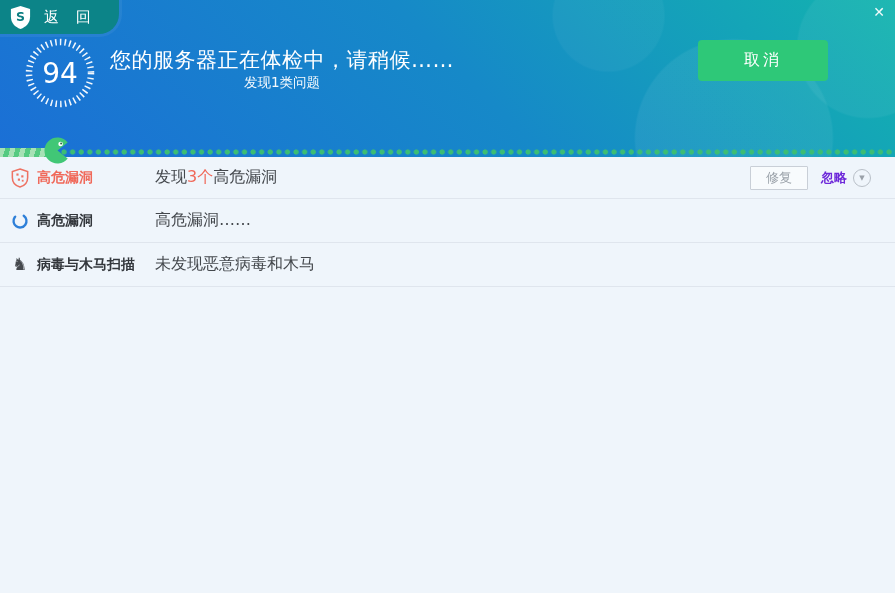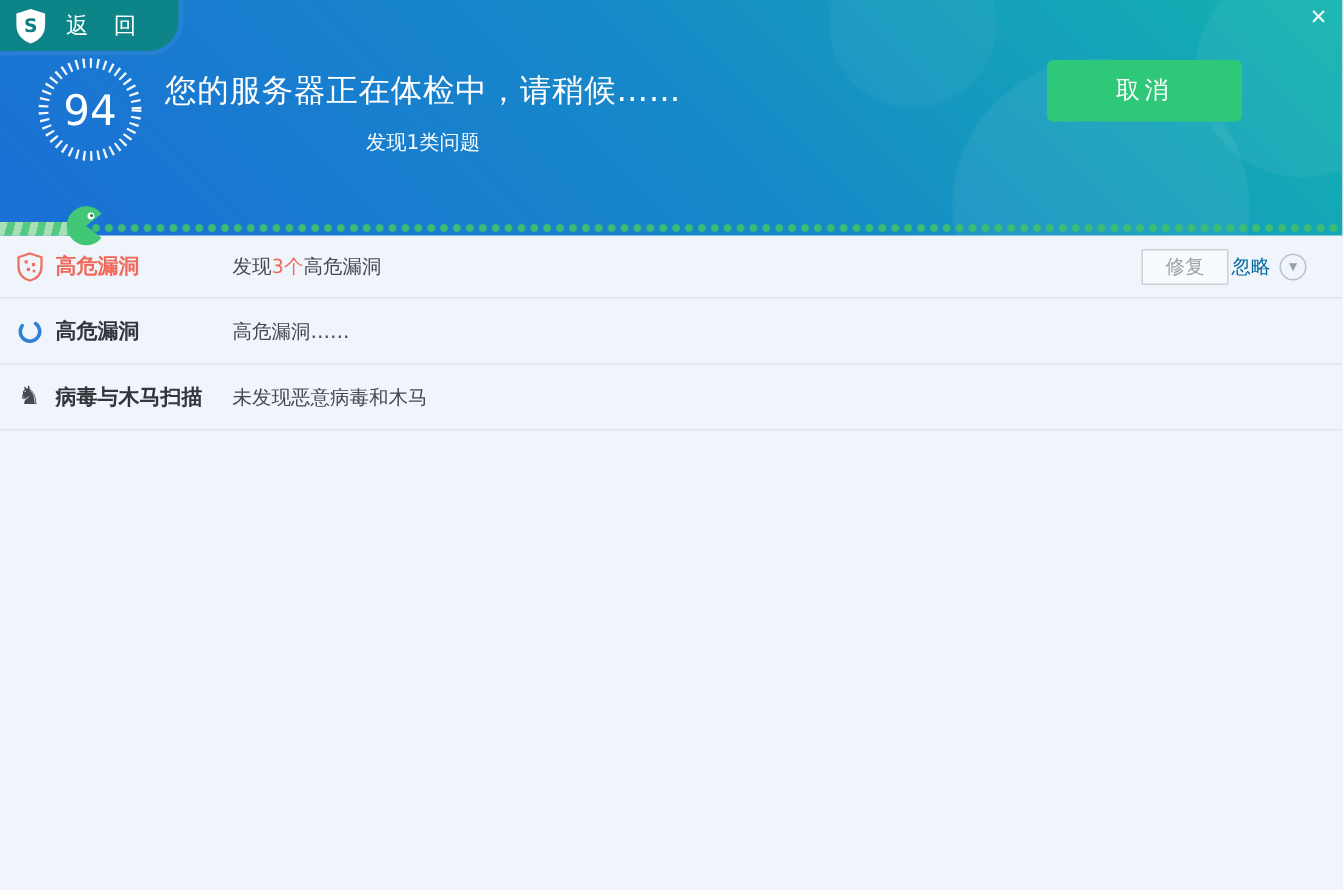--- a/index.html
+++ b/index.html
@@ -47,21 +47,21 @@
     position: absolute; left: 24px; top: 37px; width: 72px; height: 72px; z-index: 3;
   }
   .gauge svg { position: absolute; inset: 0; }
   .gauge-score {
     position: absolute; inset: 0;
     display: flex; align-items: center; justify-content: center;
     color: #ffffff; font-size: 28px; font-weight: 400;
   }
   .title-block { position: absolute; left: 110px; top: 46px; color: #ffffff; z-index: 3; text-align: center; }
   .page-title { font-size: 21px; font-weight: 400; letter-spacing: 0.5px; }
-  .page-subtitle { font-size: 13.5px; margin-top: 12px; opacity: 0.96; }
+  .page-subtitle { font-size: 13.5px; opacity: 0.96; }
   .cancel-btn {
     position: absolute; top: 40px; right: 67px;
     width: 130px; height: 41px;
     background: #2ec878; color: #fff;
     border: none; border-radius: 4px;
     font-size: 16px; letter-spacing: 3px;
     font-family: inherit; cursor: pointer; z-index: 3;
   }
 
   
@@ -83,32 +83,32 @@
   .scan-row {
     display: flex; align-items: center;
     height: 44px; padding: 0 24px 0 9px;
     border-bottom: 1px solid #dfe5ed;
     background: transparent;
   }
   .scan-row:first-child { height: 42px; }
   .row-icon { width: 21px; display: flex; align-items: center; justify-content: center; margin-right: 7px; flex: none; }
   .row-label { width: 118px; font-size: 14px; font-weight: bold; color: #33373c; flex: none; }
   .row-label.danger { color: #f0695a; }
-  .row-value { font-size: 13px; color: #44484d; }
+  .row-value { font-size: 16px; color: #44484d; }
   .row-value .hl { color: #f0695a; }
   .row-actions { margin-left: auto; display: flex; align-items: center; }
   .fix-btn {
     width: 58px; height: 24px;
     border: 1px solid #c9cfd7; border-radius: 1px;
     background: rgba(255,255,255,0.55);
     color: #9aa1a9; font-size: 13px;
     font-family: inherit; cursor: pointer;
   }
   .ignore-btn {
-    margin-left: 2px; color: #0369a1; font-size: 13px; cursor: pointer;
+    margin-left: 13px; color: #6d28d9; font-size: 13px; cursor: pointer; font-weight: bold;
   }
   .ignore-drop {
     margin-left: 6px; width: 18px; height: 18px;
     border: 1px solid #b9c0c8; border-radius: 50%;
     display: flex; align-items: center; justify-content: center;
     color: #9aa1a9; font-size: 7px; cursor: pointer;
   }
   .horse-glyph { font-size: 17px; color: #45494e; line-height: 1; }
 </style>
 </head>

